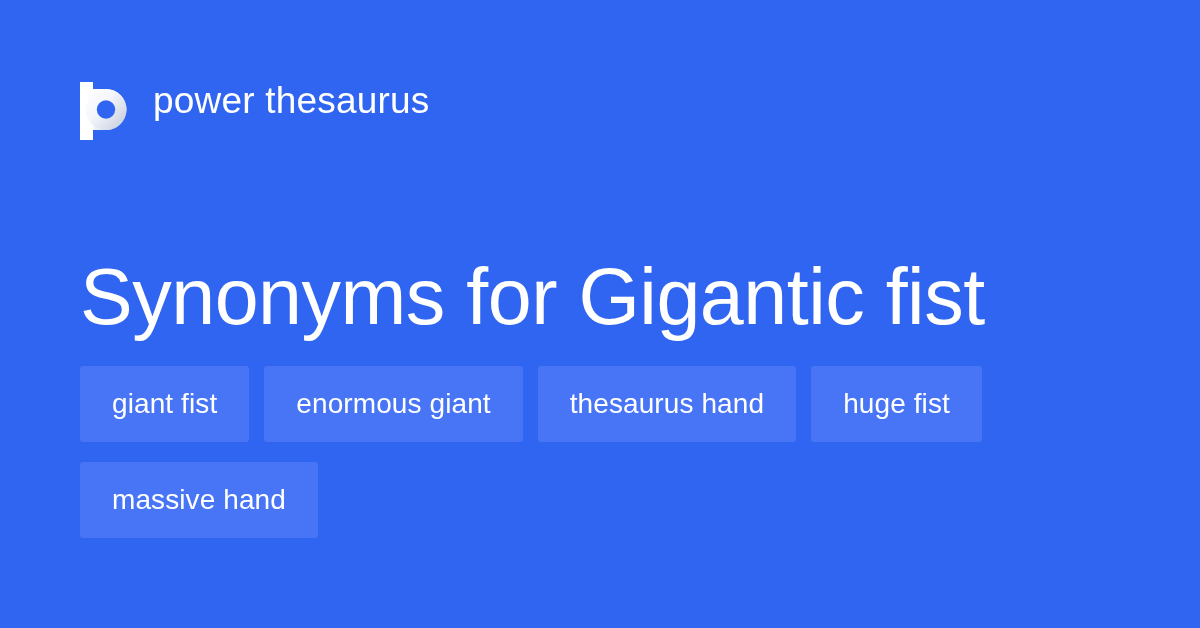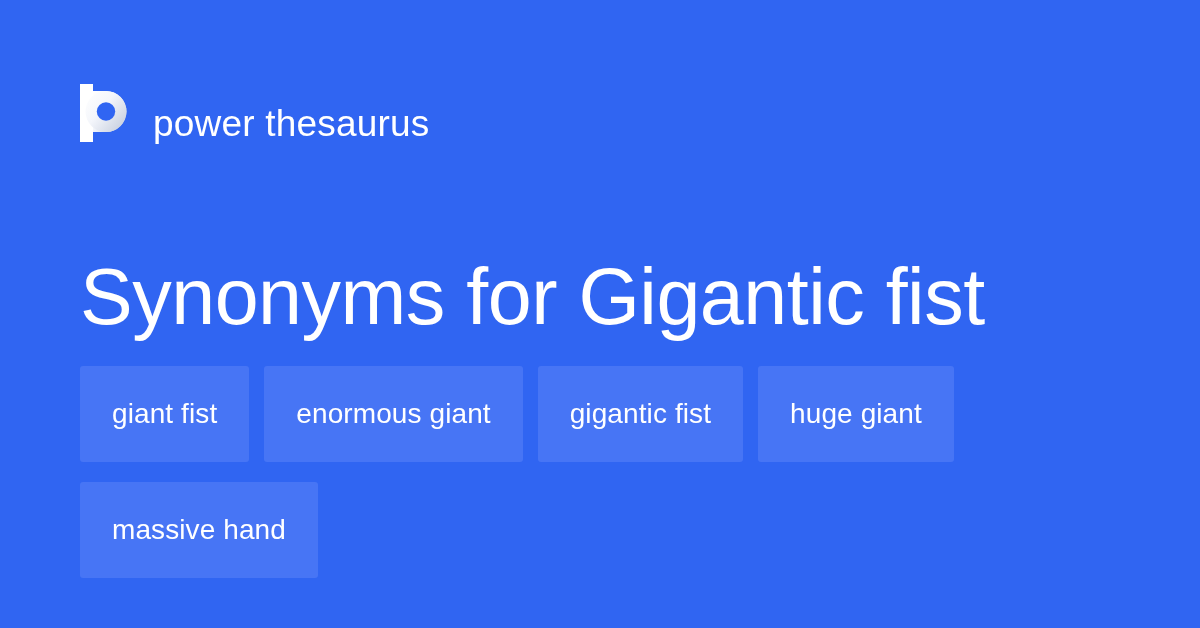--- a/index.html
+++ b/index.html
@@ -23,21 +23,21 @@
     background: #3065f2;
     box-sizing: border-box;
   }
 
   
   .brand {
     position: absolute;
     left: 80px;
     top: 82px;
     display: flex;
-    align-items: flex-end;
+    align-items: flex-start;
     height: 60px;
   }
 
   .brand-mark {
     width: 54px;
     height: 58px;
     display: block;
     flex: 0 0 auto;
   }
 
@@ -76,21 +76,21 @@
     width: 1060px;
     display: flex;
     flex-wrap: wrap;
     gap: 20px 15px;
     align-content: flex-start;
   }
 
   .chip {
     background: #4775f5;
     border-radius: 3px;
-    height: 96px;
+    height: 76px;
     box-sizing: border-box;
     padding: 12px 32px;
     display: flex;
     align-items: center;
     justify-content: center;
     color: #ffffff;
     font-family: "Liberation Sans", sans-serif;
     font-size: 28px;
     font-weight: 400;
     line-height: 1;
@@ -127,23 +127,23 @@
   <h1 class="page-title">Synonyms for Gigantic fist</h1>
 
   <div class="synonyms">
     <div class="chip">
         <span>giant fist</span>
       </div>
     <div class="chip">
         <span>enormous giant</span>
       </div>
     <div class="chip">
-        <span>gigantic fist</span>
+        <span>thesaurus hand</span>
       </div>
     <div class="chip">
-        <span>huge giant</span>
+        <span>huge fist</span>
       </div>
     <div class="chip">
         <span>massive hand</span>
       </div>
   </div>
 
 </div>
 
 </body></html>

